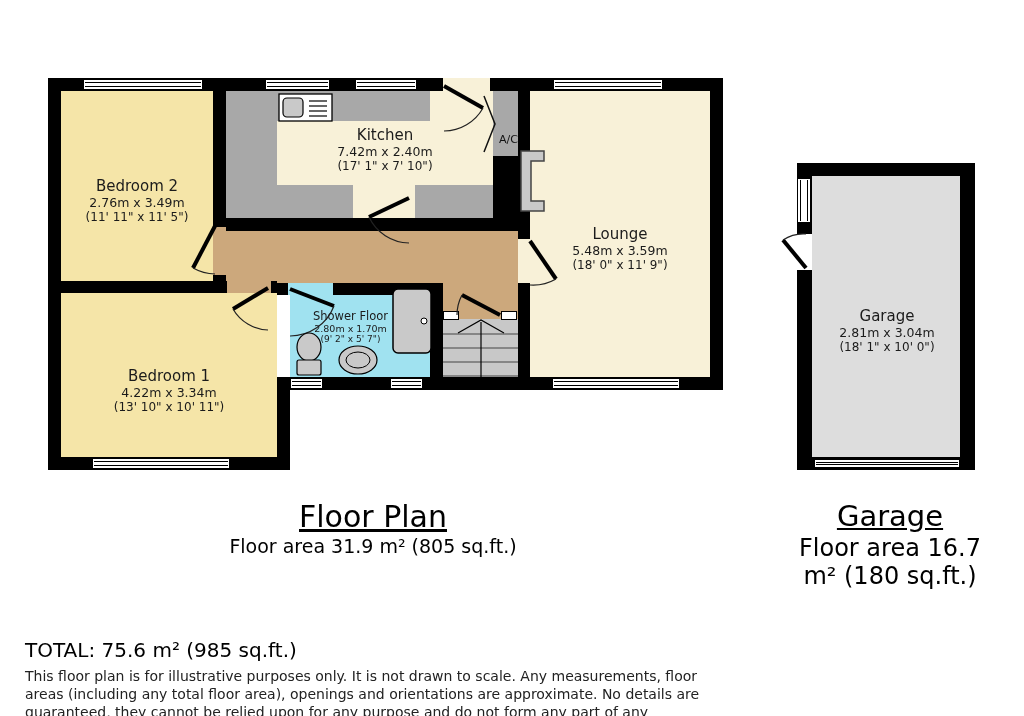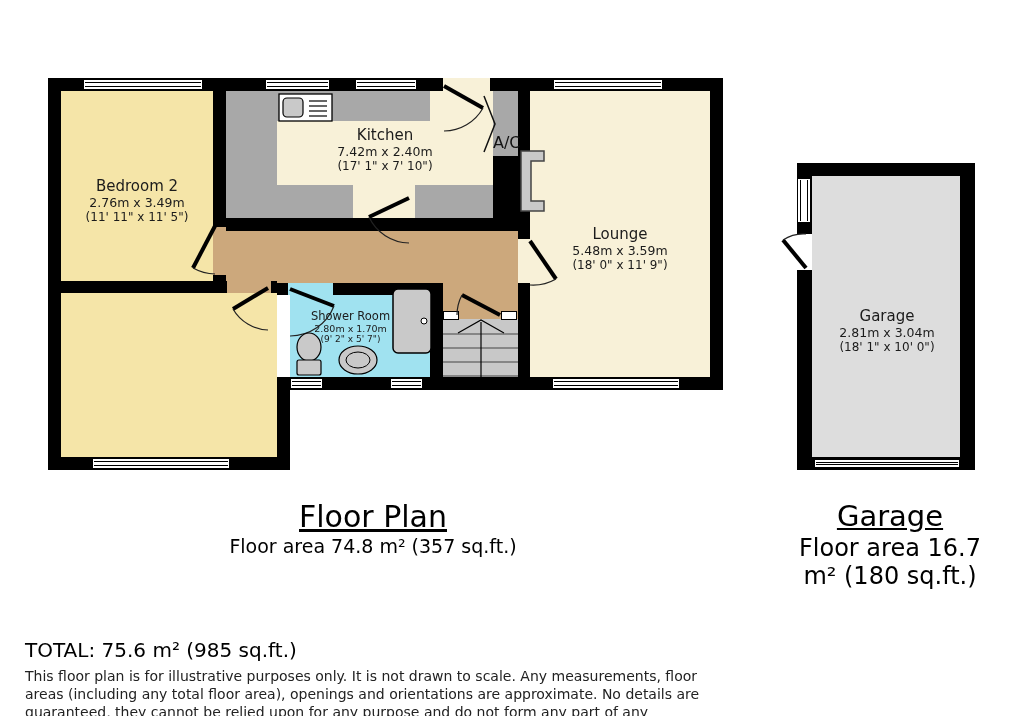--- a/index.html
+++ b/index.html
@@ -12,21 +12,21 @@
                border-top:1px solid #000;border-bottom:1px solid #000;}
   .winv::after{content:'';position:absolute;top:1px;bottom:1px;left:2px;right:2px;
                border-left:1px solid #000;border-right:1px solid #000;}
   .room-label{position:absolute;text-align:center;color:#1b1b1b;pointer-events:none;}
   .room-label .nm{font-size:15px;line-height:18px;}
   .room-label .mt{font-size:12.5px;line-height:15px;}
   .room-label .im{font-size:12px;line-height:15px;}
   .room-label.small .nm{font-size:11.5px;line-height:13px;}
   .room-label.small .mt{font-size:9.5px;line-height:11px;}
   .room-label.small .im{font-size:9px;line-height:11px;}
-  .ac-label{position:absolute;font-size:16px;color:#111;text-align:center;}
+  .ac-label{position:absolute;font-size:11px;color:#111;text-align:right;}
   .caption-title{position:absolute;font-size:30px;color:#000;text-align:center;text-decoration:underline;}
   .caption-sub{position:absolute;font-size:19px;color:#000;text-align:center;}
   .total{position:absolute;font-size:20px;color:#000;}
   .disclaimer{position:absolute;font-size:14px;line-height:1.28;color:#222;width:702px;}
   svg.overlay{position:absolute;left:0;top:0;pointer-events:none;}
 </style>
 </head>
 <body>
 
 <div id="stage">
@@ -170,35 +170,40 @@
     <div class="mt">7.42m x 2.40m</div>
     <div class="im">(17' 1" x 7' 10")</div>
   </div>
 
   <div class="room-label" style="left:530px;top:225px;width:180px;">
     <div class="nm">Lounge</div>
     <div class="mt">5.48m x 3.59m</div>
     <div class="im">(18' 0" x 11' 9")</div>
   </div>
 
+  <div class="room-label" style="left:61px;top:367px;width:216px;">
+    <div class="nm">Bedroom 1</div>
+    <div class="mt">4.22m x 3.34m</div>
+    <div class="im">(13' 10" x 10' 11")</div>
+  </div>
 
   <div class="room-label small" style="left:288px;top:310px;width:125px;">
-    <div class="nm">Shower Room</div>
+    <div class="nm">Shower Floor</div>
     <div class="mt">2.80m x 1.70m</div>
     <div class="im">(9' 2" x 5' 7")</div>
   </div>
 
   <div class="room-label" style="left:812px;top:307px;width:150px;">
     <div class="nm">Garage</div>
     <div class="mt">2.81m x 3.04m</div>
     <div class="im">(18' 1" x 10' 0")</div>
   </div>
 
   <div class="caption-title" style="left:173px;top:499px;width:400px;">Floor Plan</div>
-  <div class="caption-sub" style="left:173px;top:535px;width:400px;">Floor area 74.8 m² (357 sq.ft.)</div>
+  <div class="caption-sub" style="left:173px;top:535px;width:400px;">Floor area 31.9 m² (805 sq.ft.)</div>
 
   <div class="caption-title" style="left:790px;top:499px;width:200px;font-size:29px;">Garage</div>
   <div class="caption-sub" style="left:787px;top:535px;width:206px;font-size:24px;line-height:1.15;">Floor area 16.7 m² (180 sq.ft.)</div>
 
   <div class="total" style="left:25px;top:638px;">TOTAL: 75.6 m² (985 sq.ft.)</div>
 
   <div class="disclaimer" style="left:25px;top:668px;">This floor plan is for illustrative purposes only. It is not drawn to scale. Any measurements, floor areas (including any total floor area), openings and orientations are approximate. No details are guaranteed, they cannot be relied upon for any purpose and do not form any part of any agreement. No liability is taken for any error, omission or misstatement. A party must rely upon its own inspection(s). Powered by www.Propertybox.io</div>
 
 </div>
 

